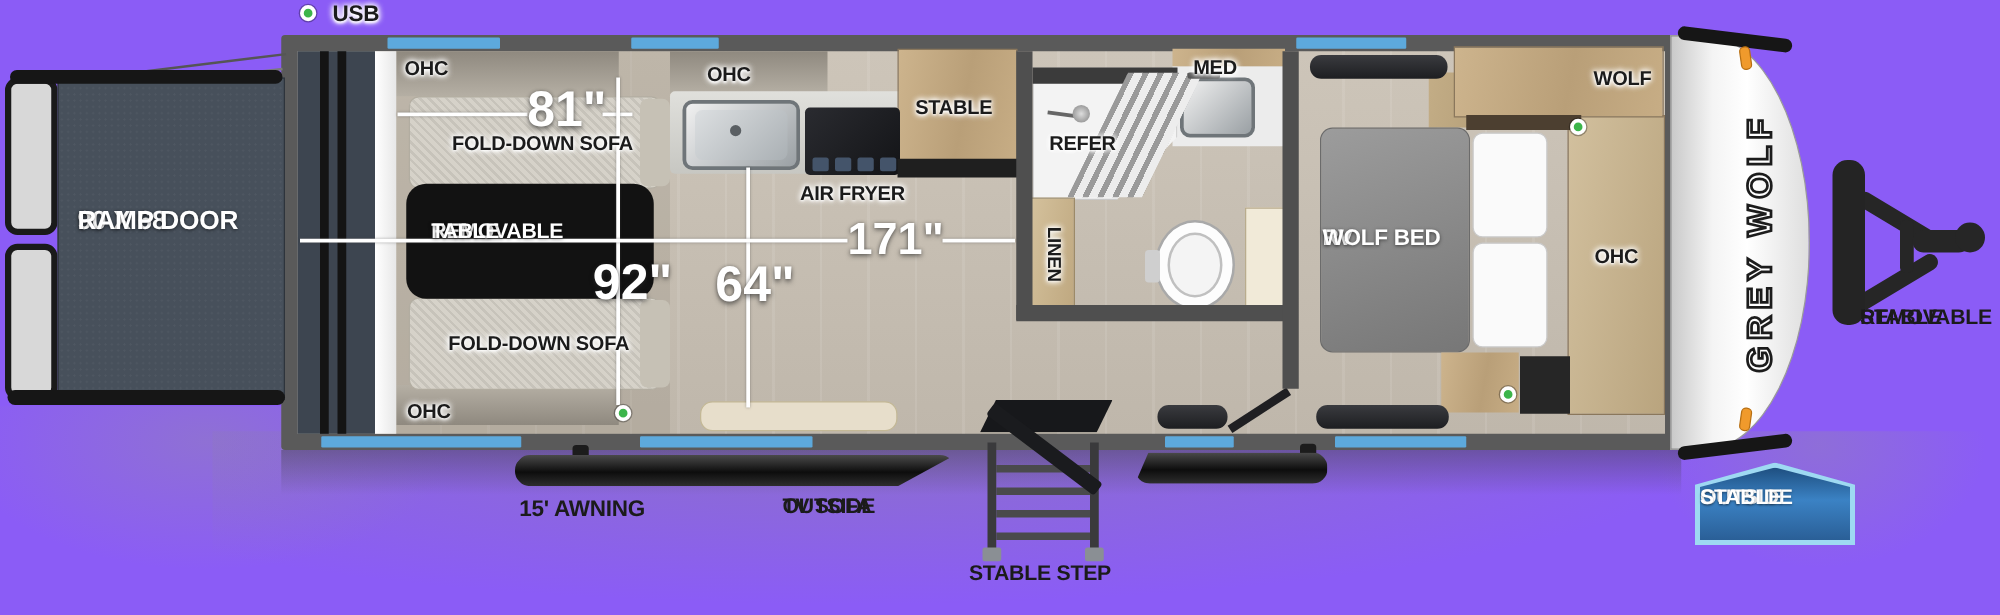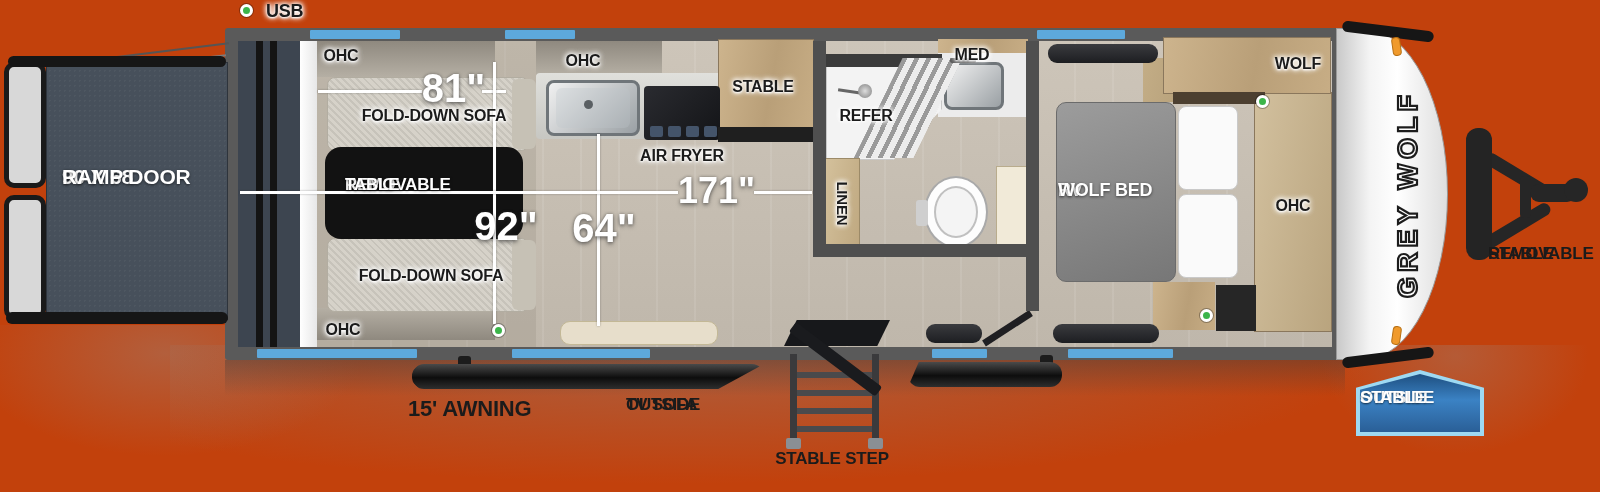--- a/index.html
+++ b/index.html
@@ -1,16 +1,16 @@
 <!DOCTYPE html>
 <html><head>
 <meta charset="utf-8">
 <style>
   html,body{margin:0;padding:0;background:#fff;}
-  #scene{position:relative;width:1600px;height:492px;background:#c2410c;overflow:hidden;
+  #scene{position:relative;width:1600px;height:492px;background:#8b5cf6;overflow:hidden;
          font-family:"Liberation Sans","DejaVu Sans",sans-serif;}
   #scene *{position:absolute;box-sizing:border-box;}
   .lbl{font-weight:bold;color:#1b1b1b;text-align:center;font-size:16px;line-height:1.12;
        white-space:nowrap;letter-spacing:-0.2px;
        text-shadow:0 0 6px #fff,0 0 6px #fff,0 0 4px #fff,0 1px 2px #fff;z-index:40;}
   .lbl div{position:static;}
   .wht{color:#fff;text-shadow:0 1px 3px rgba(0,0,0,.55);}
   .dim{font-weight:bold;color:#fff;font-size:40px;text-align:center;line-height:1;
        text-shadow:0 2px 4px rgba(40,40,40,.55),0 0 3px rgba(40,40,40,.4);z-index:42;}
   .dimline{background:#fff;box-shadow:0 0 2px rgba(60,60,60,.5);z-index:38;}
@@ -180,21 +180,21 @@
   <div style="left:1564px;top:178px;width:24px;height:24px;background:#262626;border-radius:50%;z-index:19;"></div>
   <div class="lbl" style="left:1488px;top:244px;width:112px;font-size:17px;text-shadow:none;">
     <div>STABLE</div>
       <div>REMOVABLE</div>
   </div>
 
   <div class="awn" style="left:412px;top:364px;width:352px;height:25px;border-radius:12px;clip-path:polygon(0 30%,2% 0,100% 0,87% 100%,2% 100%,0 70%);"></div>
   <div style="left:458px;top:356px;width:13px;height:11px;background:#1c1c1c;border-radius:3px;z-index:5;"></div>
   <div class="awn" style="left:908px;top:362px;width:154px;height:25px;border-radius:12px;clip-path:polygon(7% 0,100% 0,100% 100%,0 100%);"></div>
   <div style="left:1040px;top:355px;width:13px;height:10px;background:#1c1c1c;border-radius:3px;z-index:5;"></div>
-  <div class="lbl" style="left:408px;top:397px;width:108px;font-size:22px;text-shadow:none;text-align:right;">15' AWNING</div>
+  <div class="lbl" style="left:408px;top:397px;width:108px;font-size:18px;text-shadow:none;text-align:right;">15' AWNING</div>
   <div class="lbl" style="left:626px;top:395px;width:100px;font-size:17px;text-shadow:none;">
     <div>OUTSIDE</div>
       <div>TV SOFA</div>
   </div>
 
   <div style="left:790px;top:354px;width:7px;height:86px;background:#3a3a3c;z-index:7;"></div>
   <div style="left:872px;top:354px;width:7px;height:86px;background:#3a3a3c;z-index:7;"></div>
   <div style="left:797px;top:372px;width:75px;height:6px;background:#4a4a4c;z-index:7;"></div>
   <div style="left:797px;top:390px;width:75px;height:6px;background:#4a4a4c;z-index:7;"></div>
   <div style="left:797px;top:408px;width:75px;height:6px;background:#4a4a4c;z-index:7;"></div>

